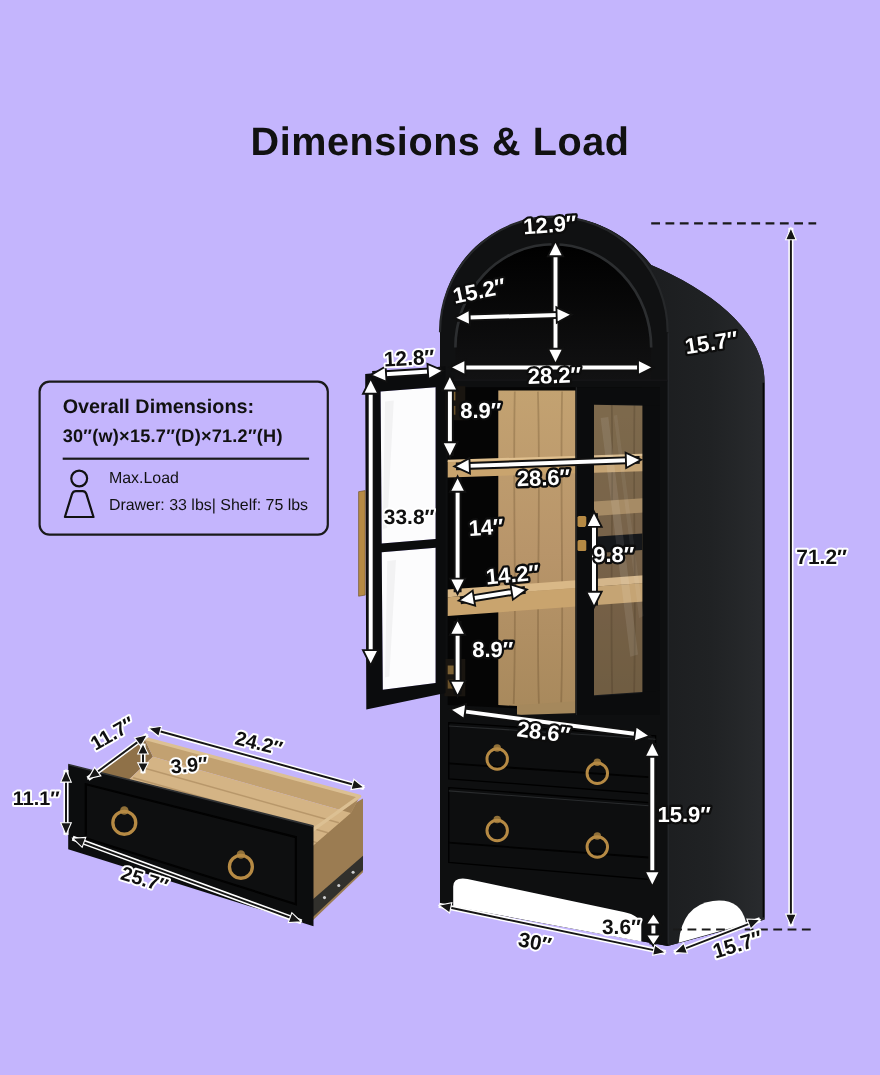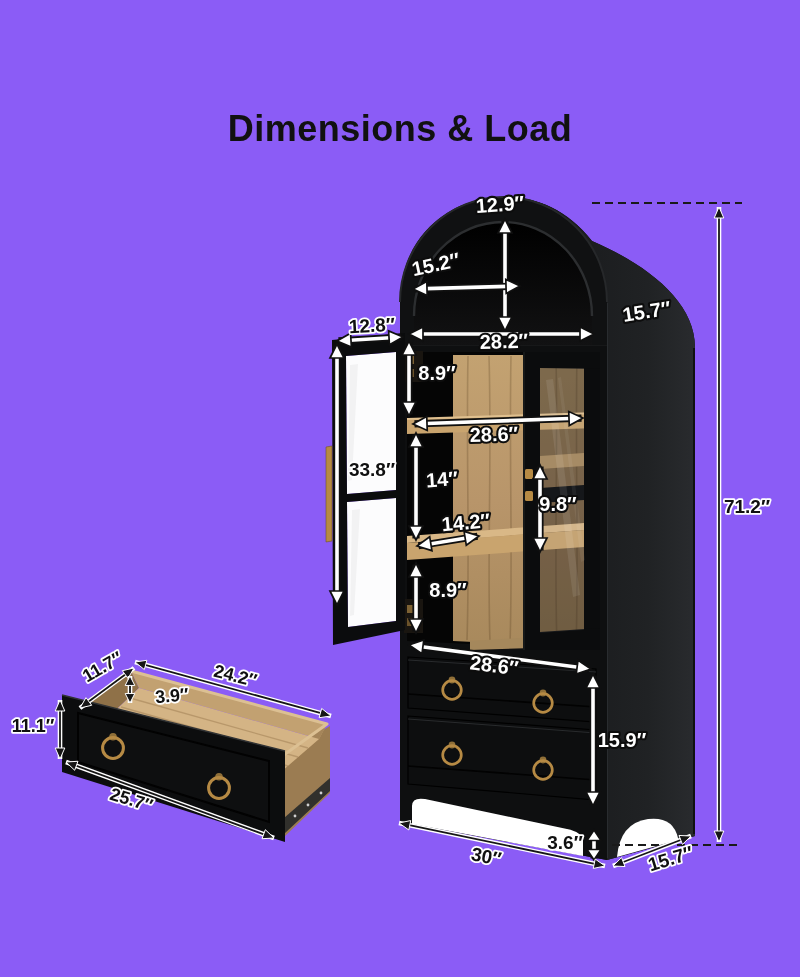--- a/index.html
+++ b/index.html
@@ -1,16 +1,16 @@
 <!DOCTYPE html>
 <html><head>
 <meta charset="utf-8">
 <style>
   html,body{margin:0;padding:0;background:#fff;}
-  .stage{position:relative;width:800px;height:977px;background:#8b5cf6;overflow:hidden;
+  .stage{position:relative;width:800px;height:977px;background:#c4b5fd;overflow:hidden;
          font-family:"Liberation Sans","DejaVu Sans",sans-serif;}
   .page-title{position:absolute;top:108px;left:0;width:800px;text-align:center;
               font-size:36px;font-weight:700;color:#111;letter-spacing:.5px;margin:0;}
   .info-box{position:absolute;left:35px;top:346px;width:264px;height:141px;box-sizing:border-box;
             border:2px solid #1a1a1a;border-radius:10px;padding:11px 14px 8px 20px;color:#111;}
   .ib-heading{font-size:18px;font-weight:700;margin-bottom:8px;}
   .ib-dims{font-size:16.5px;font-weight:700;letter-spacing:.2px;}
   .ib-divider{border-top:2px solid #1a1a1a;margin:9px 2px 7px 0;}
   .ib-row{display:flex;align-items:flex-start;gap:12px;}
   .ib-icon{flex:0 0 auto;margin-top:1px;}
@@ -25,20 +25,35 @@
           text-anchor:middle;dominant-baseline:middle;}
   text.sm{font-size:18px;}
 </style>
 </head>
 <body>
 
 <div class="stage">
 
   <div class="page-title">Dimensions &amp; Load</div>
 
+  <div class="info-box">
+    <div class="ib-heading">Overall Dimensions:</div>
+    <div class="ib-dims">30″(w)×15.7″(D)×71.2″(H)</div>
+    <div class="ib-divider"></div>
+    <div class="ib-row">
+      <svg class="ib-icon" width="30" height="46" viewBox="0 0 30 46">
+        <circle cx="15" cy="9" r="7.2" fill="none" stroke="#111" stroke-width="2"></circle>
+        <path d="M 2,44 L 8.5,23 Q 9.5,20.5 12,20.5 L 18,20.5 Q 20.5,20.5 21.5,23 L 28,44 Z" fill="none" stroke="#111" stroke-width="2" stroke-linejoin="round"></path>
+      </svg>
+      <div class="ib-lines">
+        <div class="ib-maxload">Max.Load</div>
+        <div>Drawer: 33 lbs| Shelf: 75 lbs</div>
+      </div>
+    </div>
+  </div>
 
   <svg class="scene" viewBox="0 0 800 977">
     <defs>
       <linearGradient id="sideG" x1="0" y1="0" x2="1" y2="0">
         <stop offset="0" stop-color="#151618"></stop>
           <stop offset="0.75" stop-color="#202224"></stop>
           <stop offset="1" stop-color="#292b2e"></stop>
       </linearGradient>
       <linearGradient id="nicheG" x1="0" y1="0" x2="0" y2="1">
         <stop offset="0" stop-color="#000000"></stop>

